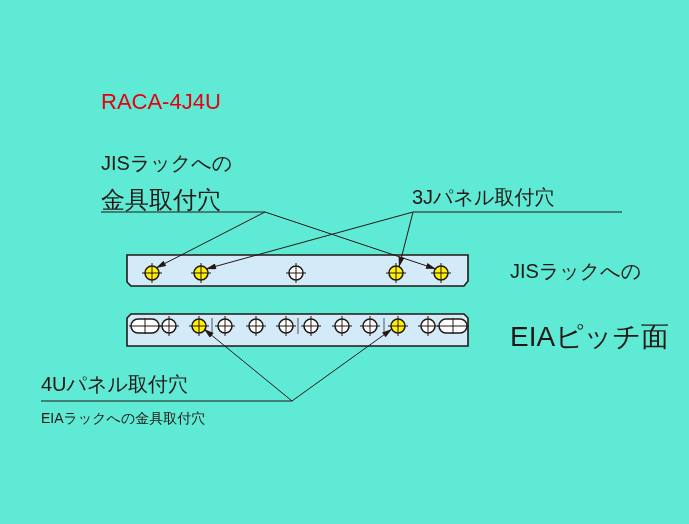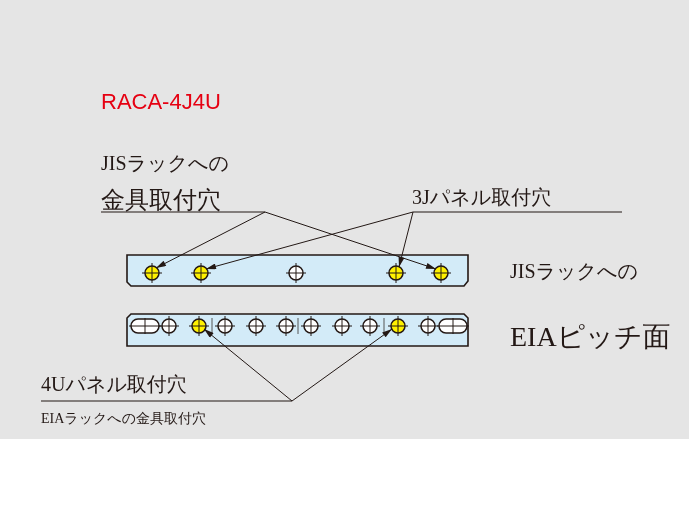--- a/index.html
+++ b/index.html
@@ -1,17 +1,17 @@
 <!DOCTYPE html>
 <html><head>
 <meta charset="utf-8">
 <style>
   html, body { margin: 0; padding: 0; background: #ffffff; }
-  #stage { position: relative; width: 689px; height: 439px; overflow: hidden; background: #e5e5e5; }
-  .lbl { position: absolute; font-family: Liberation Serif, serif; color: #231815; white-space: nowrap; letter-spacing: 0px; }
+  #stage { position: relative; width: 689px; height: 524px; overflow: hidden; background: #5eead4; }
+  .lbl { position: absolute; font-family: Liberation Sans, sans-serif; color: #231815; white-space: nowrap; letter-spacing: 0px; }
   #title { position: absolute; left: 101px; top: 89px; font-family: "Liberation Sans", sans-serif; font-size: 22px; color: #e60012; }
   svg { position: absolute; left: 0; top: 0; }
 </style>
 </head>
 <body>
 
 <div id="stage">
   <div id="title">RACA-4J4U</div>
 
   <div class="lbl" style="left:101px;top:150px;font-size:20px;">JISラックへの</div>

